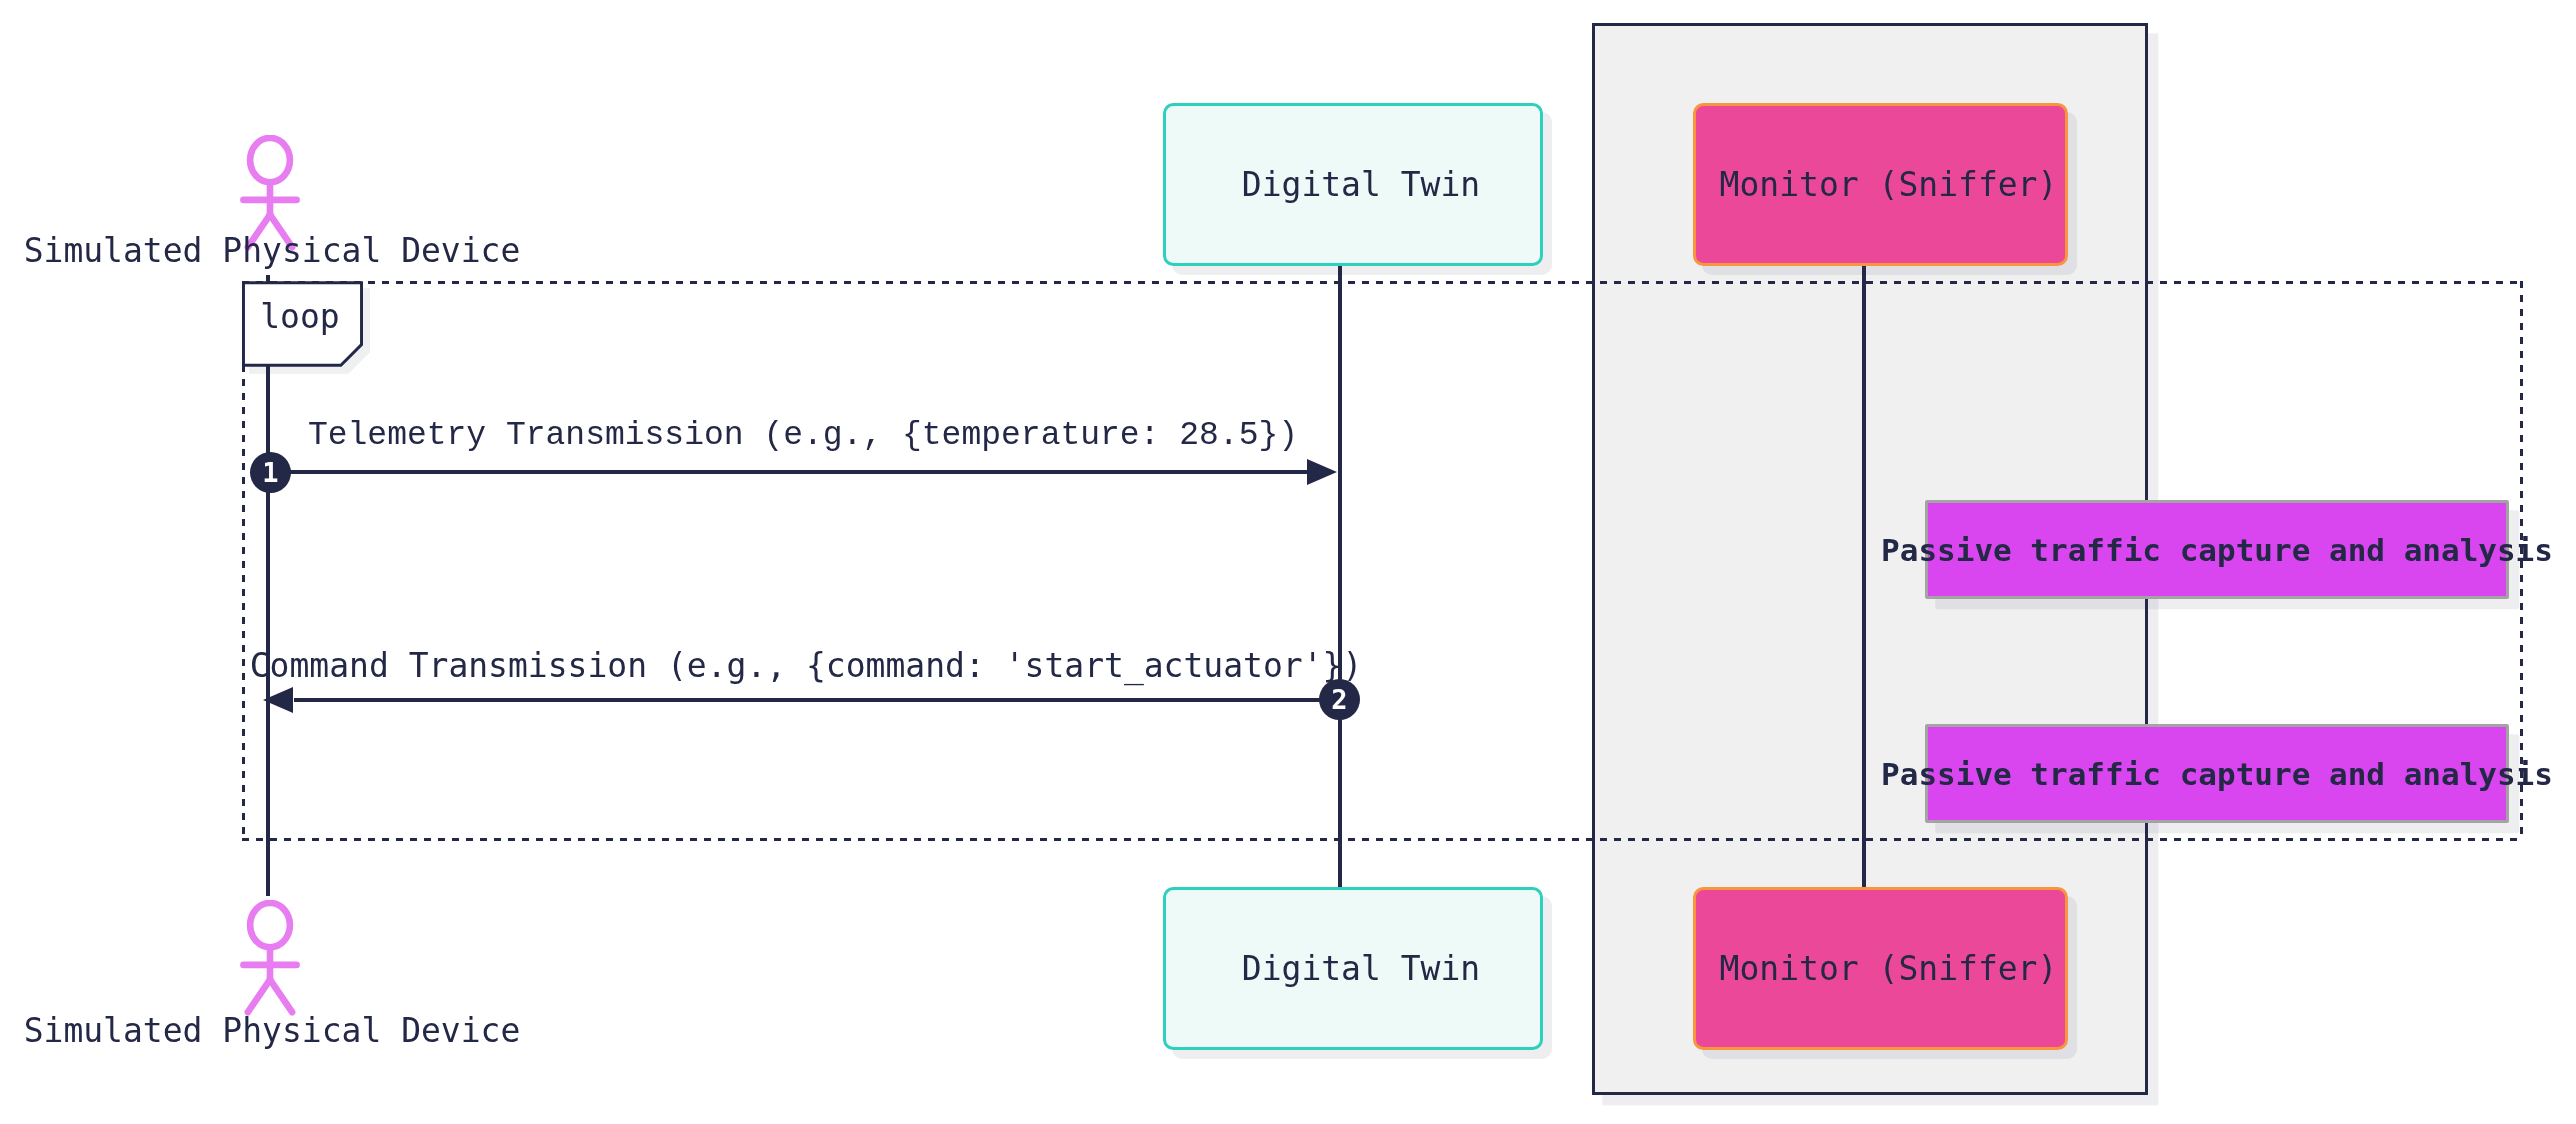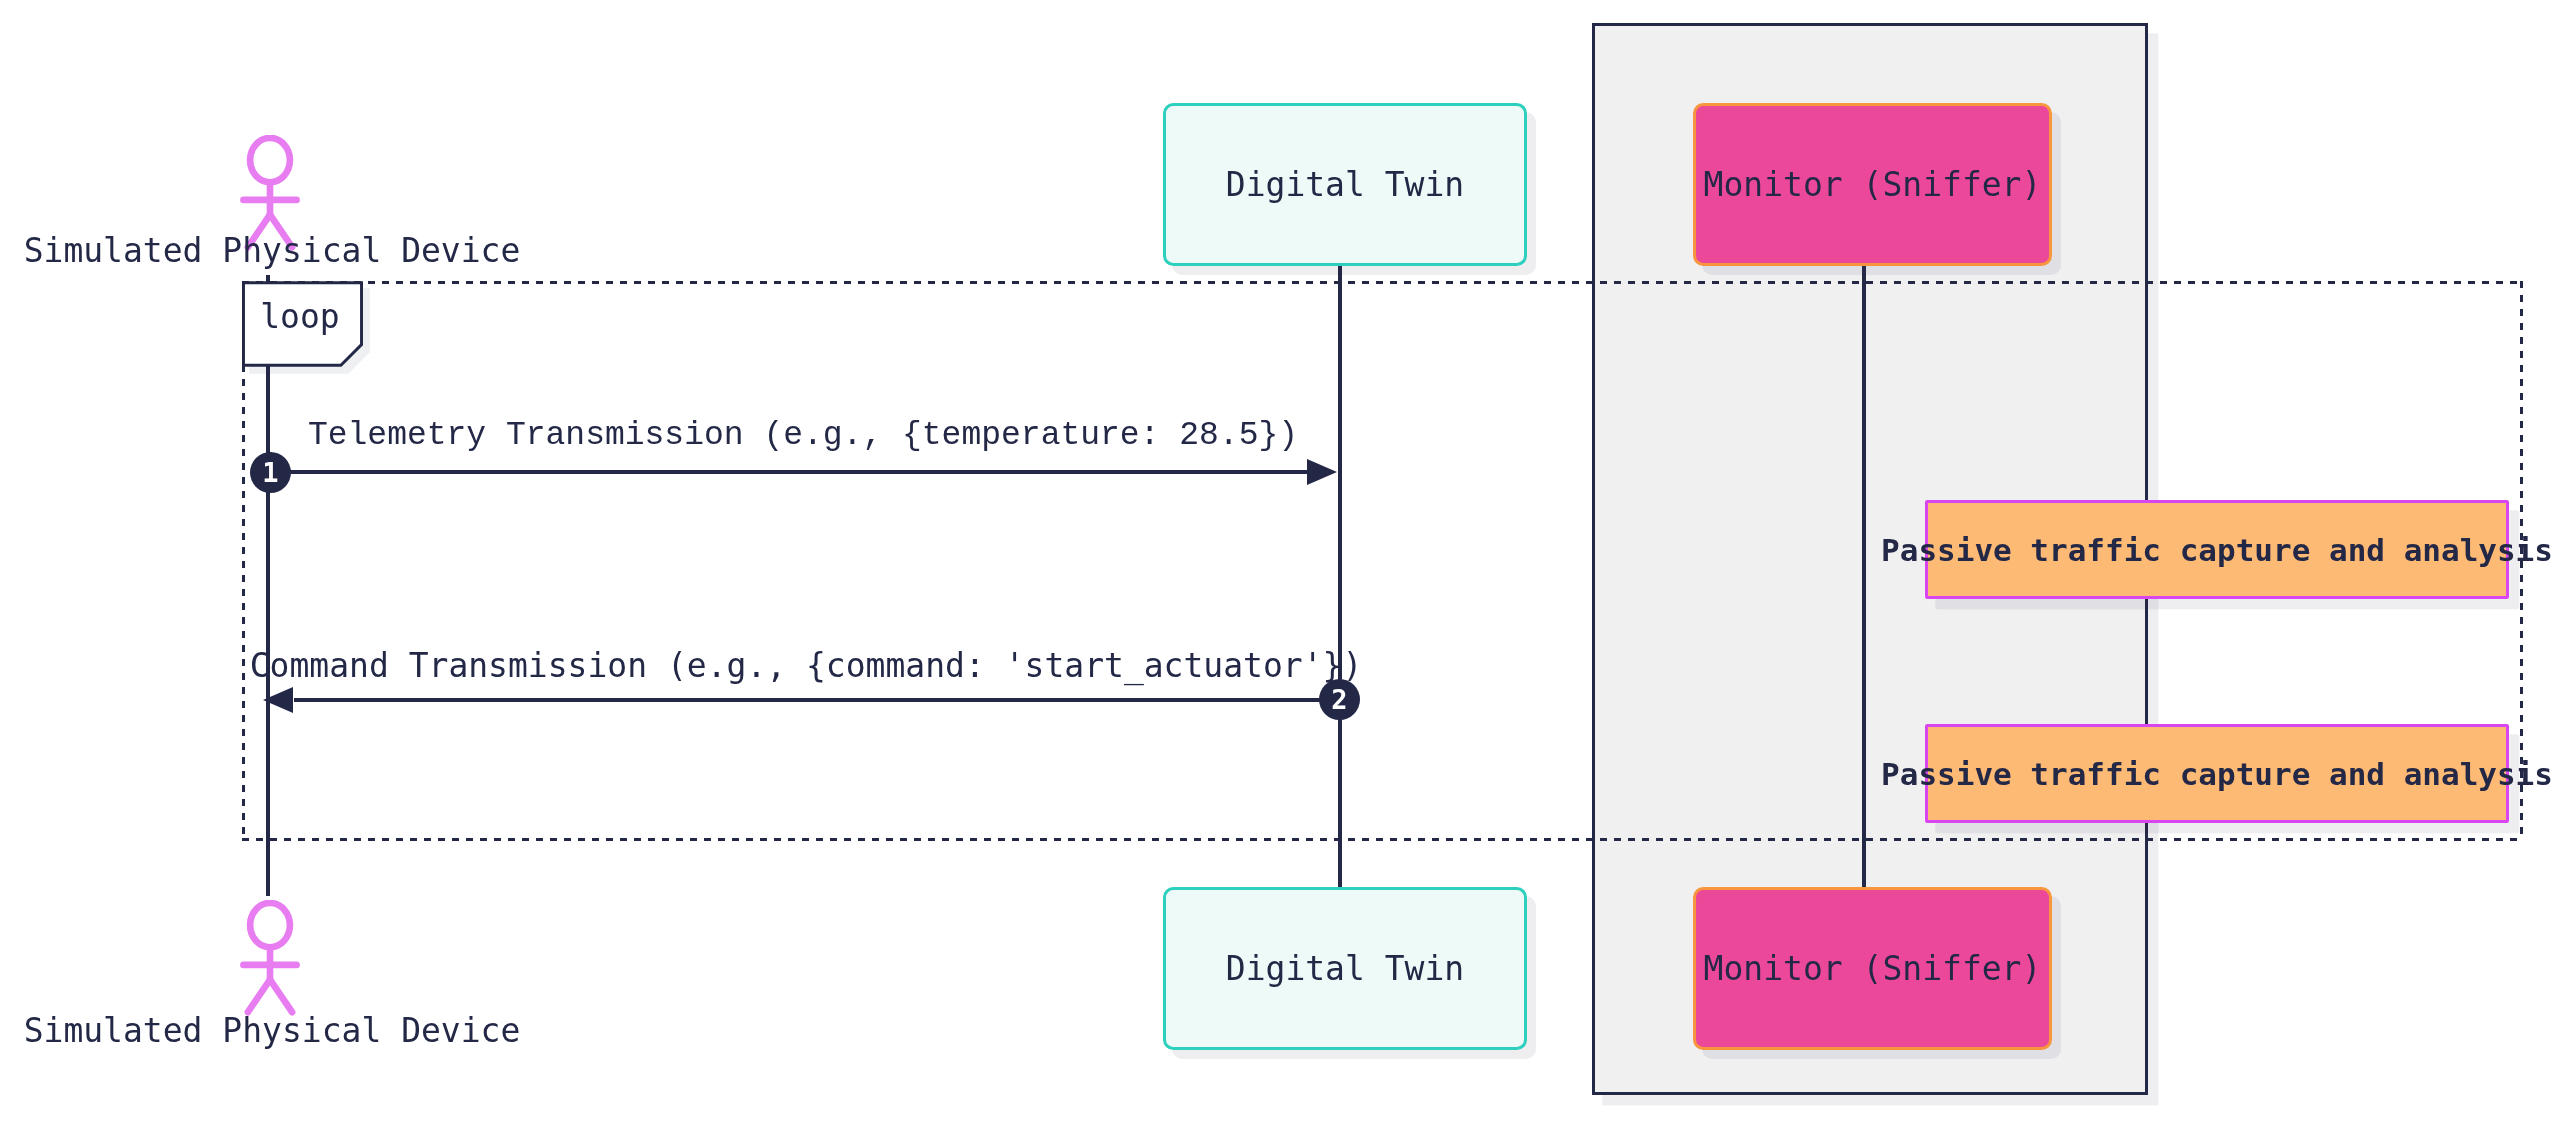--- a/index.html
+++ b/index.html
@@ -21,20 +21,21 @@
     left:1867px; top:53px; transform:translateX(-50%);
     font-size:34px; white-space:nowrap; z-index:6;
   }
   
   .participant{
     width:358px; height:157px; border-radius:10.3px;
     display:flex; align-items:center; justify-content:center;
     font-size:33px; white-space:nowrap;
     box-shadow:9px 9px 0 rgba(34,40,71,0.08);
     z-index:4;
+    padding-left:16px;
   }
   .p-teal{border:3.7px solid #2dd0bd; background:#eefaf8;}
   .p-orange{border:3.7px solid #f8963f; background:#ec4899; width:353px;}
   .dt-top{left:1163px; top:103px;}
   .mon-top{left:1693px; top:103px;}
   .dt-bottom{left:1163px; top:887px;}
   .mon-bottom{left:1693px; top:887px;}
   
   .actor-icon{width:62px; height:121px; z-index:3;}
   .actor-icon ellipse, .actor-icon line{stroke:#e87cf1; stroke-width:9; fill:none; stroke-linecap:round;}
@@ -73,21 +74,21 @@
   .seq-badge{
     width:41px; height:41px; border-radius:50%; background:#242847;
     color:#ffffff; font-size:27px; font-weight:bold;
     display:flex; align-items:center; justify-content:center; z-index:5;
   }
   .badge1{left:250px; top:452px;}
   .badge2{left:1319px; top:679px;}
   
   .note{
     left:1925px; width:578px; height:93px;
-    background:#fdba74; border:3px solid #d946ef; border-radius:2.2px;
+    background:#d946ef; border:3px solid #a3a3a3; border-radius:2.2px;
     box-shadow:10.3px 10.3px 0 rgba(34,40,71,0.08);
     display:flex; align-items:center; justify-content:center;
     z-index:6;
   }
   .note1{top:500px;} .note2{top:724px;}
   .note-text{font-size:31px; font-weight:bold; white-space:nowrap;}
 </style>
 </head>
 <body>
 

